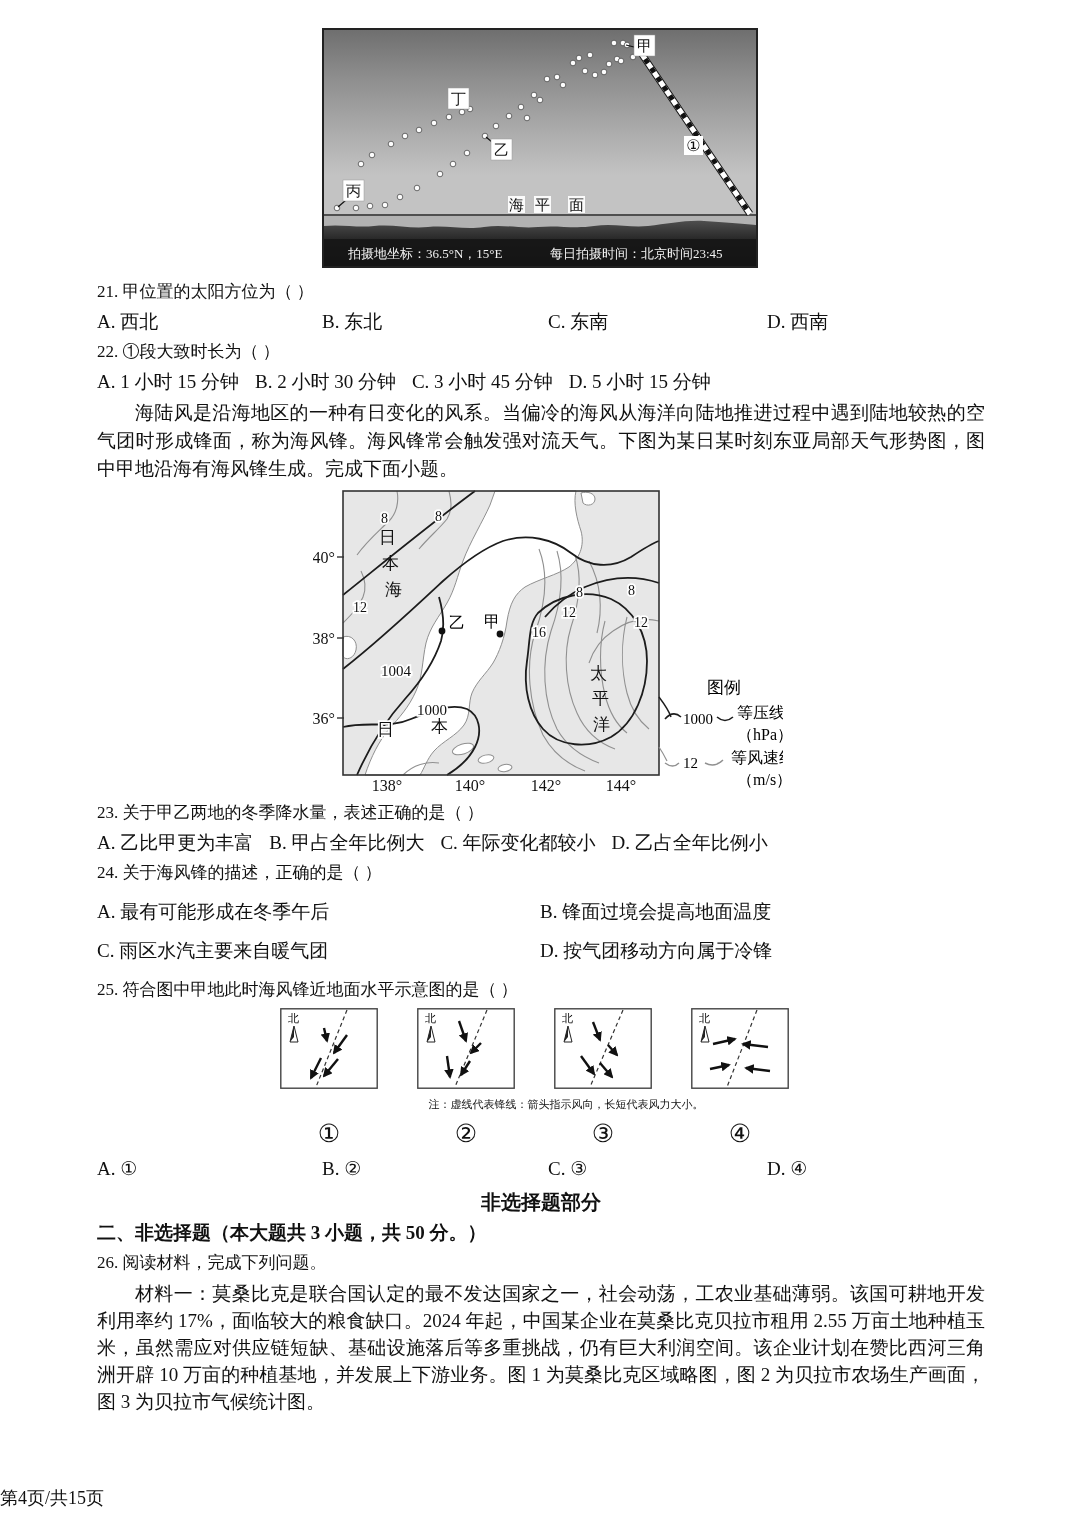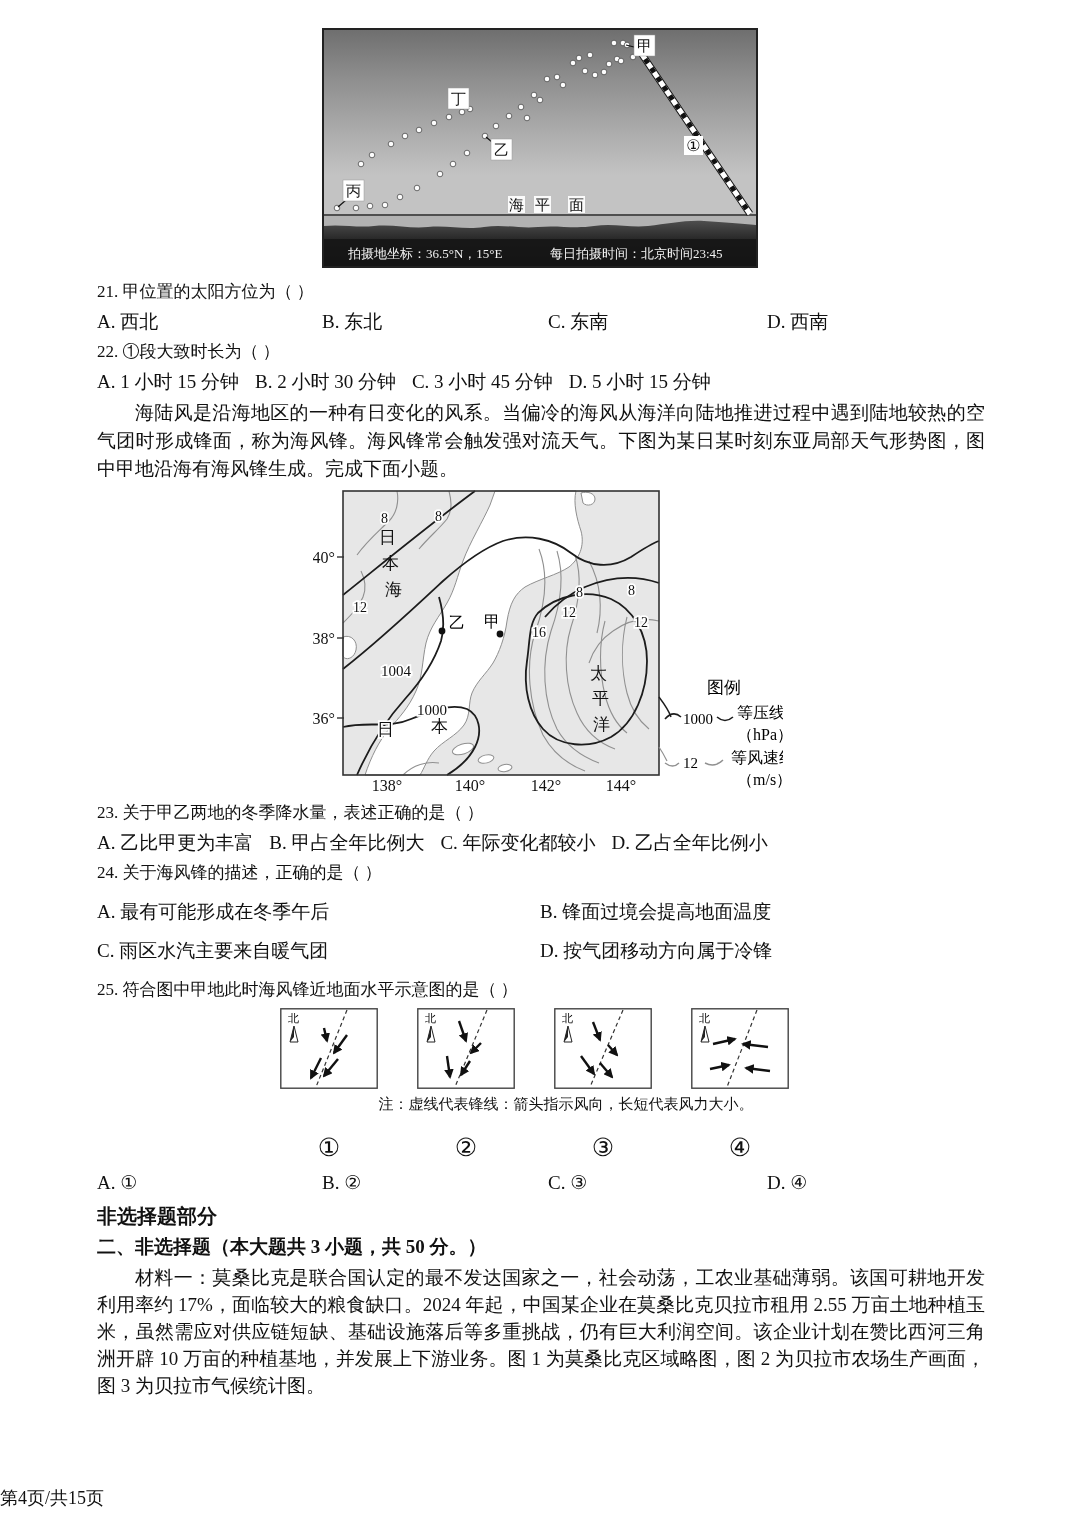--- a/index.html
+++ b/index.html
@@ -8,25 +8,25 @@
   .content{padding:28px 95px 0 97px;}
   .stem{font-size:17px;line-height:28px;margin:2px 0;}
   .opt-grid{display:grid;grid-template-columns:225px 226px 219px 1fr;font-size:19px;line-height:28px;margin:1px 0;}
   .opt-inline{display:flex;gap:16px;font-size:19px;line-height:28px;margin:1px 0;flex-wrap:nowrap;}
   .opt-2col{display:grid;grid-template-columns:443px 1fr;font-size:19px;line-height:28px;margin:11px 0;}
   .para{font-size:19px;line-height:28px;text-align:justify;text-indent:2em;margin:3px 0;}
   .fig-photo{width:436px;height:240px;margin:0 0 10px 225px;position:relative;}
   .fig-map{margin:4px 0 2px 216px;}
   .fig-wind{margin:4px 0 0 183px;width:512px;}
   .wind-row{display:flex;gap:39px;}
-  .wind-note{font-size:15px;text-align:center;margin:4px 0 18px 60px;line-height:22px;}
+  .wind-note{font-size:11px;text-align:center;margin:4px 0 4px 60px;line-height:22px;}
   .wind-labels{display:flex;gap:39px;margin-top:2px;}
   .wind-labels span{display:inline-block;width:98px;text-align:center;font-size:25px;}
   .answers-row{display:grid;grid-template-columns:225px 226px 219px 1fr;font-size:19px;line-height:30px;margin-top:6px;}
-  .center-title{font-weight:bold;font-size:20px;line-height:28px;margin:4px 0 2px;}
+  .center-title{text-align:center;font-weight:bold;font-size:20px;line-height:28px;margin:4px 0 2px;}
   .bold-line{font-weight:bold;font-size:19px;line-height:29px;}
   .footer{position:absolute;left:0;bottom:18px;width:100%;text-align:left;font-size:18px;}
   svg text{font-family:"Liberation Serif","DejaVu Serif",serif;}
   .halo{paint-order:stroke;stroke:#ffffff;stroke-width:3.5px;fill:#111;}
 </style>
 </head>
 <body>
 
 <div class="page">
 <div class="content">
@@ -359,18 +359,19 @@
 
   <div class="answers-row">
     <span>A. ①</span>
     <span>B. ②</span>
     <span>C. ③</span>
     <span>D. ④</span>
   </div>
 
   <div class="center-title">非选择题部分</div>
   <div class="bold-line">二、非选择题（本大题共 3 小题，共 50 分。）</div>
+  <div class="stem">26. 阅读材料，完成下列问题。</div>
   <div class="para" style="line-height:27px">材料一：莫桑比克是联合国认定的最不发达国家之一，社会动荡，工农业基础薄弱。该国可耕地开发利用率约 17%，面临较大的粮食缺口。2024 年起，中国某企业在莫桑比克贝拉市租用 2.55 万亩土地种植玉米，虽然需应对供应链短缺、基础设施落后等多重挑战，仍有巨大利润空间。该企业计划在赞比西河三角洲开辟 10 万亩的种植基地，并发展上下游业务。图 1 为莫桑比克区域略图，图 2 为贝拉市农场生产画面，图 3 为贝拉市气候统计图。</div>
 
 </div>
 
 <div class="footer">第4页/共15页</div>
 </div>
 
 </body></html>

